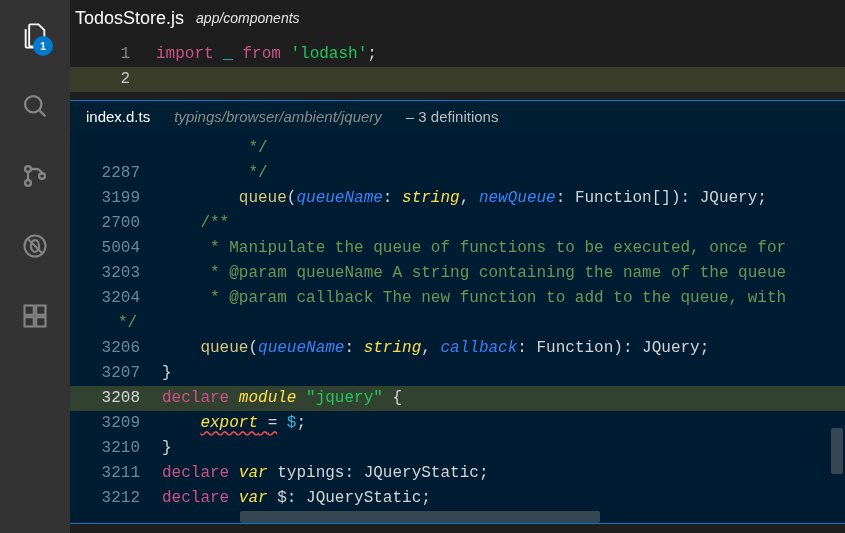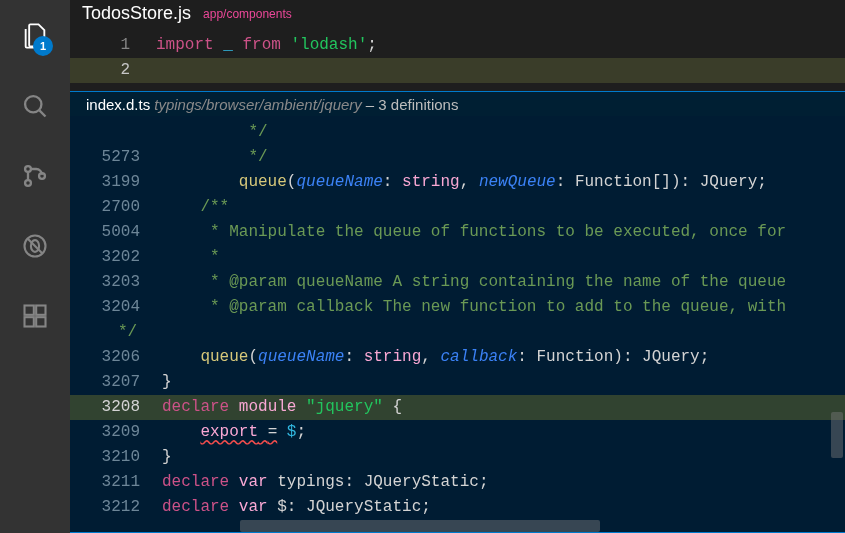--- a/index.html
+++ b/index.html
@@ -55,25 +55,25 @@
     flex: 1;
     display: flex;
     flex-direction: column;
     overflow: hidden;
   }
   .tab-bar {
     height: 36px;
     background: #1e1e1e;
     display: flex;
     align-items: center;
-    padding: 0 12px;
+    padding: 0 5px;
     gap: 12px;
   }
   .tab-filename { color: #ffffff; font-size: 18px; }
-  .tab-path { color: #ec4899; font-size: 12px; }
+  .tab-path { color: #e5e5e5; font-style: italic; font-size: 14px; }
   .editor {
     font-family: Menlo, Monaco, "Courier New", monospace;
     font-size: 16px;
     line-height: 25px;
   }
   .editor-row { display: flex; }
   .gutter {
     width: 86px;
     text-align: right;
     padding-right: 26px;
@@ -87,36 +87,36 @@
   .code-highlight .gutter { color: #c6c6c6; }
 
   
   .tk-kw  { color: #cc5288; }    
   .tk-id  { color: #31b8e0; }    
   .tk-str { color: #22c55e; }    
   .tk-p   { color: #d4d4d4; }    
   .tk-cm  { color: #6a9955; }    
   .tk-fn  { color: #d6c87a; }    
   .tk-par { color: #3b82f6; font-style: italic; }
-  .tk-ty  { color: #f9a8d4; }
+  .tk-ty  { color: #fde047; font-style: italic; }
   .squiggle {
     text-decoration-line: underline;
     text-decoration-style: wavy;
     text-decoration-color: #f14c4c;
     text-underline-offset: 3px;
   }
 
   .peek-header {
     height: 32px;
     background: #001f33;
     border-top: 1px solid #007acc;
     display: flex;
     align-items: center;
     padding: 0 16px;
-    gap: 4px;
+    gap: 24px;
     font-size: 15px;
     margin-top: 8px;
   }
   .peek-file { color: #ffffff; }
   .peek-path { color: #8a8a8a; font-style: italic; }
   .peek-defs { color: #bdbdbd; }
 
   .peek-body {
     background: #001c33;
     border-bottom: 1px solid #007acc;
@@ -228,38 +228,34 @@
     <span class="peek-defs"><span> – </span><span>3 definitions</span></span>
   </div>
 
   <div class="peek-body">
     <div id="peek-editor">
         <div class="editor-row">
           <div class="gutter"></div>
           <div class="code"><span class="tk-cm">         */</span></div>
         </div>
         <div class="editor-row">
-          <div class="gutter">5273</div>
+          <div class="gutter">2287</div>
           <div class="code"><span class="tk-cm">         */</span></div>
         </div>
         <div class="editor-row">
           <div class="gutter">3199</div>
           <div class="code"><span>        </span><span class="tk-fn">queue</span><span>(</span><span class="tk-par">queueName</span><span>: </span><span class="tk-ty">string</span><span>, </span><span class="tk-par">newQueue</span><span class="tk-p">: Function[]): JQuery;</span></div>
         </div>
         <div class="editor-row">
           <div class="gutter">2700</div>
           <div class="code"><span class="tk-cm">    /**</span></div>
         </div>
         <div class="editor-row">
           <div class="gutter">5004</div>
           <div class="code"><span class="tk-cm">     * Manipulate the queue of functions to be executed, once for</span></div>
-        </div>
-        <div class="editor-row">
-          <div class="gutter">3202</div>
-          <div class="code"><span class="tk-cm">     *</span></div>
         </div>
         <div class="editor-row">
           <div class="gutter">3203</div>
           <div class="code"><span class="tk-cm">     * @param queueName A string containing the name of the queue</span></div>
         </div>
         <div class="editor-row">
           <div class="gutter">3204</div>
           <div class="code"><span class="tk-cm">     * @param callback The new function to add to the queue, with</span></div>
         </div>
         <div class="editor-row">

